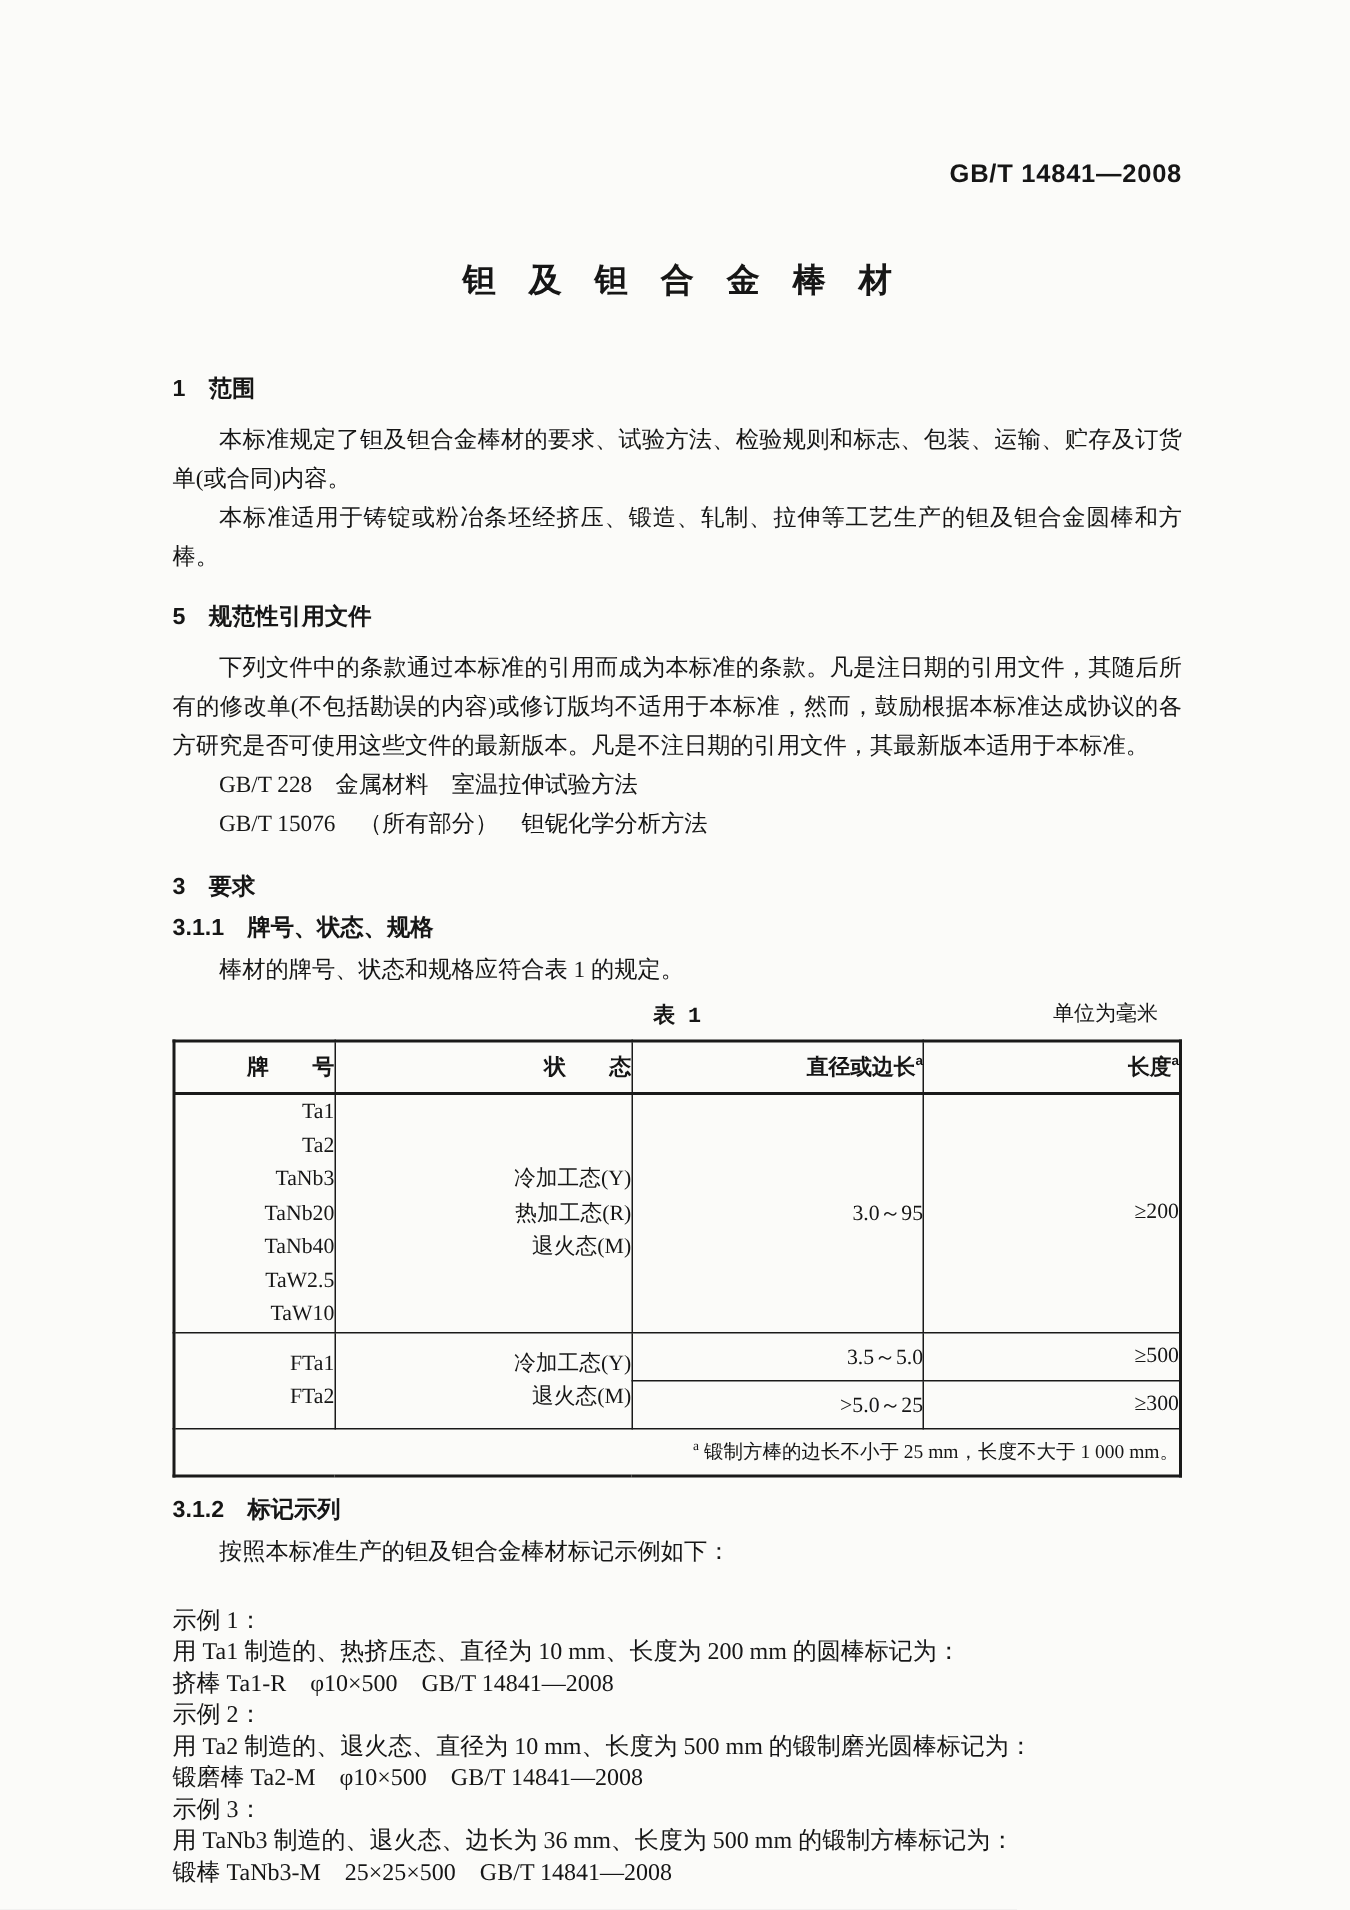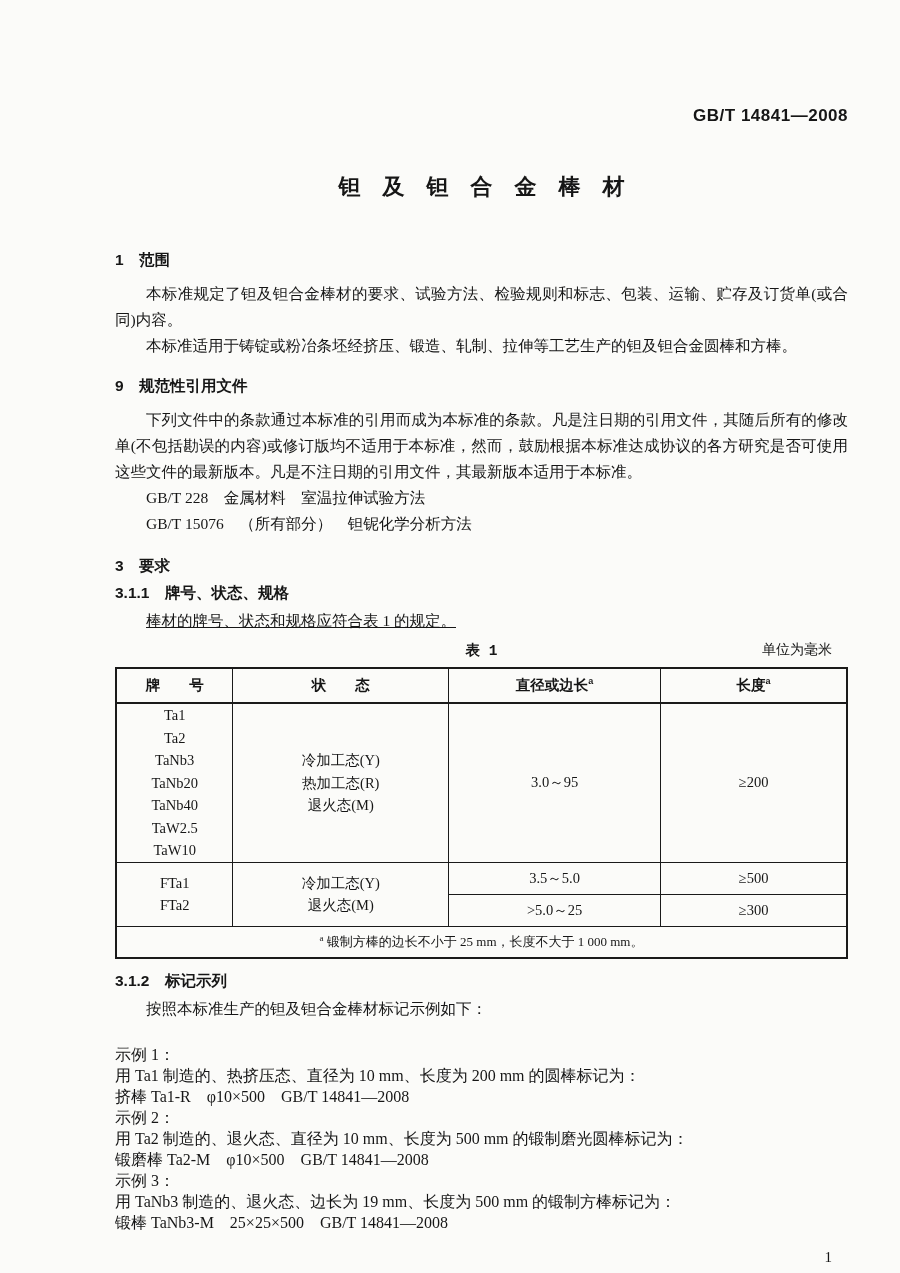--- a/index.html
+++ b/index.html
@@ -7,21 +7,21 @@
     padding: 0;
     background: #e9e9e7;
   }
   .page {
     position: relative;
     width: 900px;
     height: 1273px;
     margin: 0 auto;
     background: #fbfbf9;
     box-sizing: border-box;
-    padding: 106px 52px 0 115px;
+    padding: 106px 112px 0 115px;
     color: #161616;
     font-family: "Liberation Serif", "DejaVu Serif", serif;
     font-size: 15.5px;
     overflow: hidden;
   }
   .doc-number {
     text-align: right;
     font-family: "Liberation Sans", "DejaVu Sans", sans-serif;
     font-weight: bold;
     font-size: 17px;
@@ -81,21 +81,21 @@
   }
   table.spec-table {
     width: 100%;
     margin-top: 4px;
     border-collapse: collapse;
     font-size: 14.5px;
   }
   table.spec-table td, table.spec-table th {
     border: 1px solid #1a1a1a;
     padding: 0;
-    text-align: center;
+    text-align: right;
     vertical-align: middle;
     font-weight: normal;
   }
   table.spec-table { border: 2.5px solid #1a1a1a; }
   tr.head-row th {
     height: 33px;
     border-bottom: 2px solid #1a1a1a;
     font-family: "Liberation Sans", "DejaVu Sans", sans-serif;
     font-weight: bold;
   }
@@ -132,28 +132,28 @@
 <div class="page">
 
   <div class="doc-number">GB/T 14841—2008</div>
 
   <div class="doc-title">钽及钽合金棒材</div>
 
   <div class="sec-heading h-top1">1　范围</div>
   <p class="body-para">本标准规定了钽及钽合金棒材的要求、试验方法、检验规则和标志、包装、运输、贮存及订货单(或合同)内容。</p>
   <p class="body-para no-gap">本标准适用于铸锭或粉冶条坯经挤压、锻造、轧制、拉伸等工艺生产的钽及钽合金圆棒和方棒。</p>
 
-  <div class="sec-heading h-top2">9　规范性引用文件</div>
+  <div class="sec-heading h-top2">5　规范性引用文件</div>
   <p class="body-para">下列文件中的条款通过本标准的引用而成为本标准的条款。凡是注日期的引用文件，其随后所有的修改单(不包括勘误的内容)或修订版均不适用于本标准，然而，鼓励根据本标准达成协议的各方研究是否可使用这些文件的最新版本。凡是不注日期的引用文件，其最新版本适用于本标准。</p>
   <div class="ref-line">GB/T 228　金属材料　室温拉伸试验方法</div>
   <div class="ref-line">GB/T 15076　（所有部分）　钽铌化学分析方法</div>
 
   <div class="sec-heading h-top3">3　要求</div>
   <div class="sec-heading sub-heading-line">3.1.1　牌号、状态、规格</div>
-  <div class="sub-heading-line" style="text-indent:2em;text-decoration:underline;">棒材的牌号、状态和规格应符合表 1 的规定。</div>
+  <div class="sub-heading-line" style="text-indent:2em;">棒材的牌号、状态和规格应符合表 1 的规定。</div>
 
   <div class="table-caption-row">
     <div class="table-caption">表 1</div>
     <div class="unit-note">单位为毫米</div>
   </div>
 
   <table class="spec-table">
     <colgroup>
       <col style="width:16%">
       <col style="width:29.5%">
@@ -214,19 +214,19 @@
   <div class="sub-heading-line" style="text-indent:2em;">按照本标准生产的钽及钽合金棒材标记示例如下：</div>
 
   <div class="examples">
     <div class="example-line">示例 1：</div>
     <div class="example-line">用 Ta1 制造的、热挤压态、直径为 10 mm、长度为 200 mm 的圆棒标记为：</div>
     <div class="example-line">挤棒 Ta1-R　φ10×500　GB/T 14841—2008</div>
     <div class="example-line">示例 2：</div>
     <div class="example-line">用 Ta2 制造的、退火态、直径为 10 mm、长度为 500 mm 的锻制磨光圆棒标记为：</div>
     <div class="example-line">锻磨棒 Ta2-M　φ10×500　GB/T 14841—2008</div>
     <div class="example-line">示例 3：</div>
-    <div class="example-line">用 TaNb3 制造的、退火态、边长为 19 mm、长度为 500 mm 的锻制方棒标记为：</div>
+    <div class="example-line">用 TaNb3 制造的、退火态、边长为 36 mm、长度为 500 mm 的锻制方棒标记为：</div>
     <div class="example-line">锻棒 TaNb3-M　25×25×500　GB/T 14841—2008</div>
   </div>
 
   <div class="page-number">1</div>
 
 </div>
 
 </body></html>

